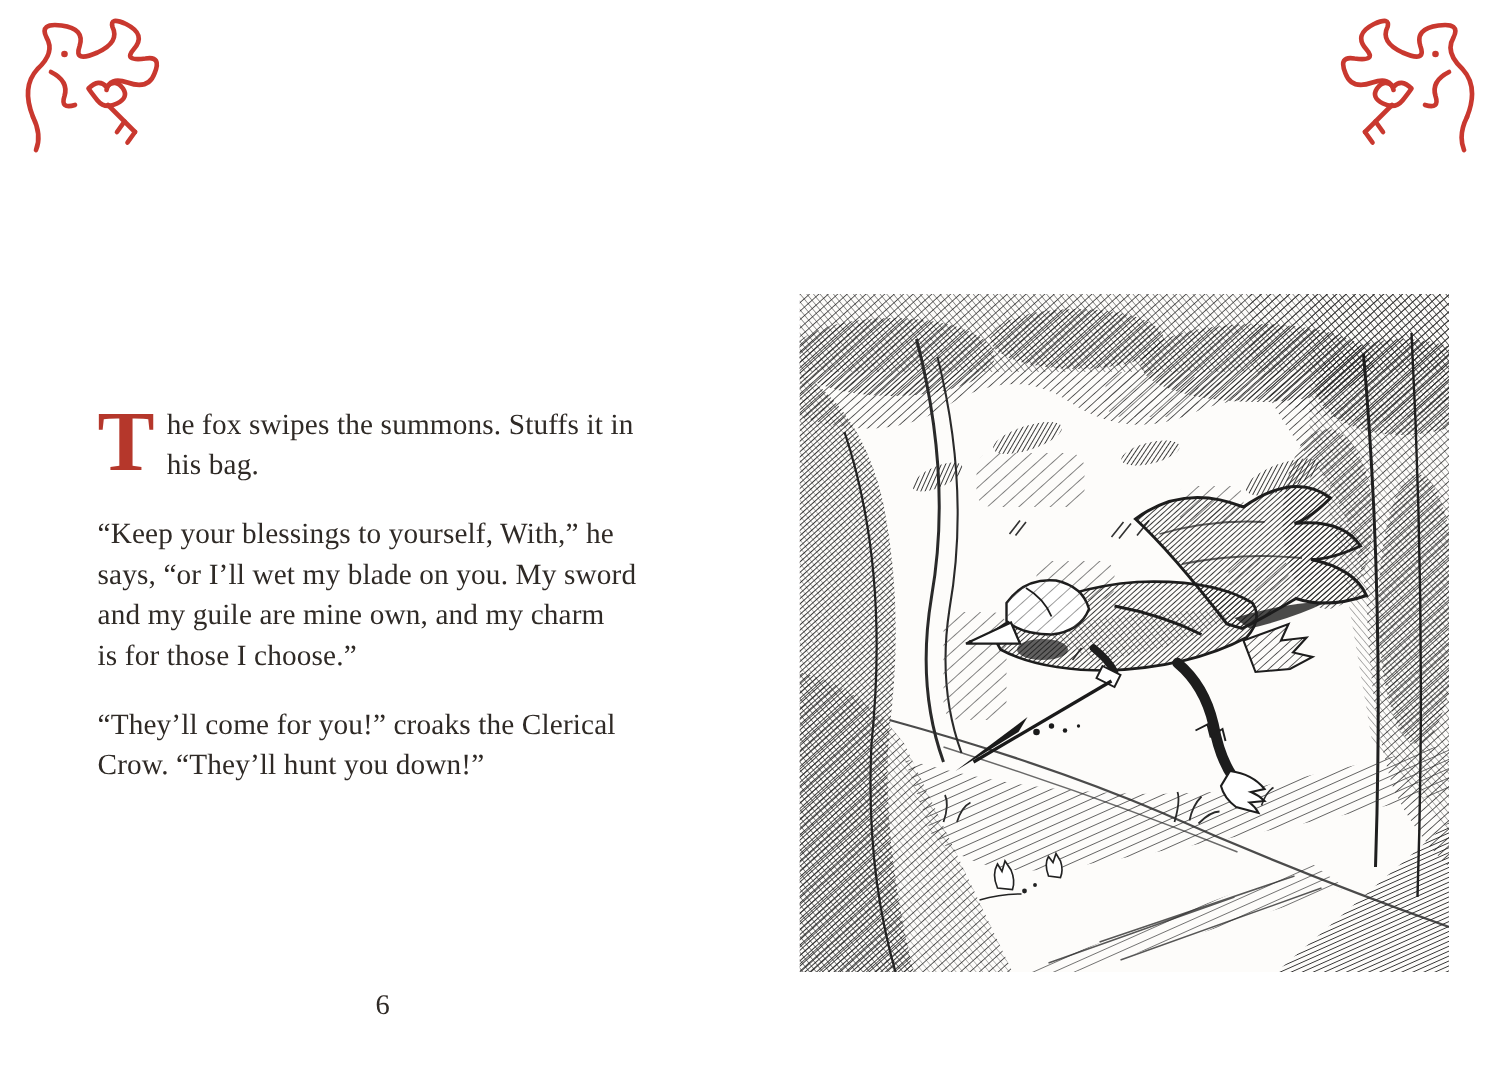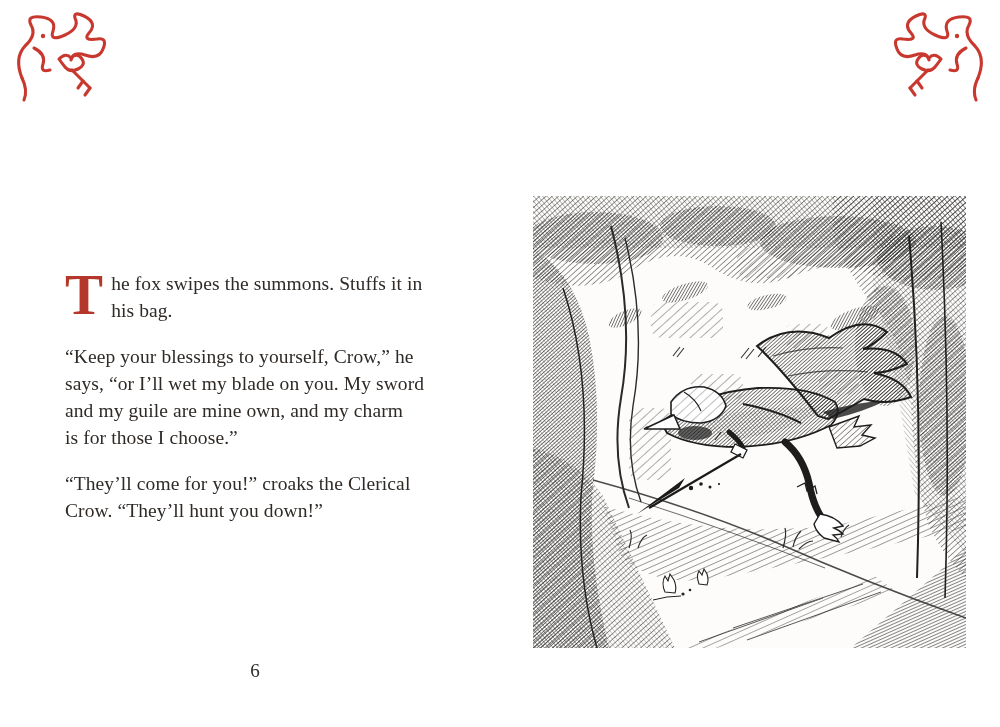--- a/index.html
+++ b/index.html
@@ -65,21 +65,21 @@
         <path d="M60,60 L78,78"></path>
         <path d="M71,71 L66,78"></path>
         <path d="M78,78 L73,85"></path>
       </g>
     </svg>
   </div>
 
   <div class="textblock">
     <p class="para"><span class="dropcap" style="color:#b5372b">T</span><span>he fox swipes the summons. Stuffs it in
 his bag.</span></p>
-    <p class="para">“Keep your blessings to yourself, Crow,” he
+    <p class="para">“Keep your blessings to yourself, With,” he
 says, “or I’ll wet my blade on you. My sword
 and my guile are mine own, and my charm
 is for those I choose.”</p>
     <p class="para">“They’ll come for you!” croaks the Clerical
 Crow. “They’ll hunt you down!”</p>
   </div>
 
   <div class="pagenum">6</div>
 
   <div class="illus" role="img" aria-label="Pen-and-ink drawing: Reynard the fox dashes left through a forest path, bushy tail streaming behind, sword drawn with drops of blood, tree trunks and hatched foliage on either side">

